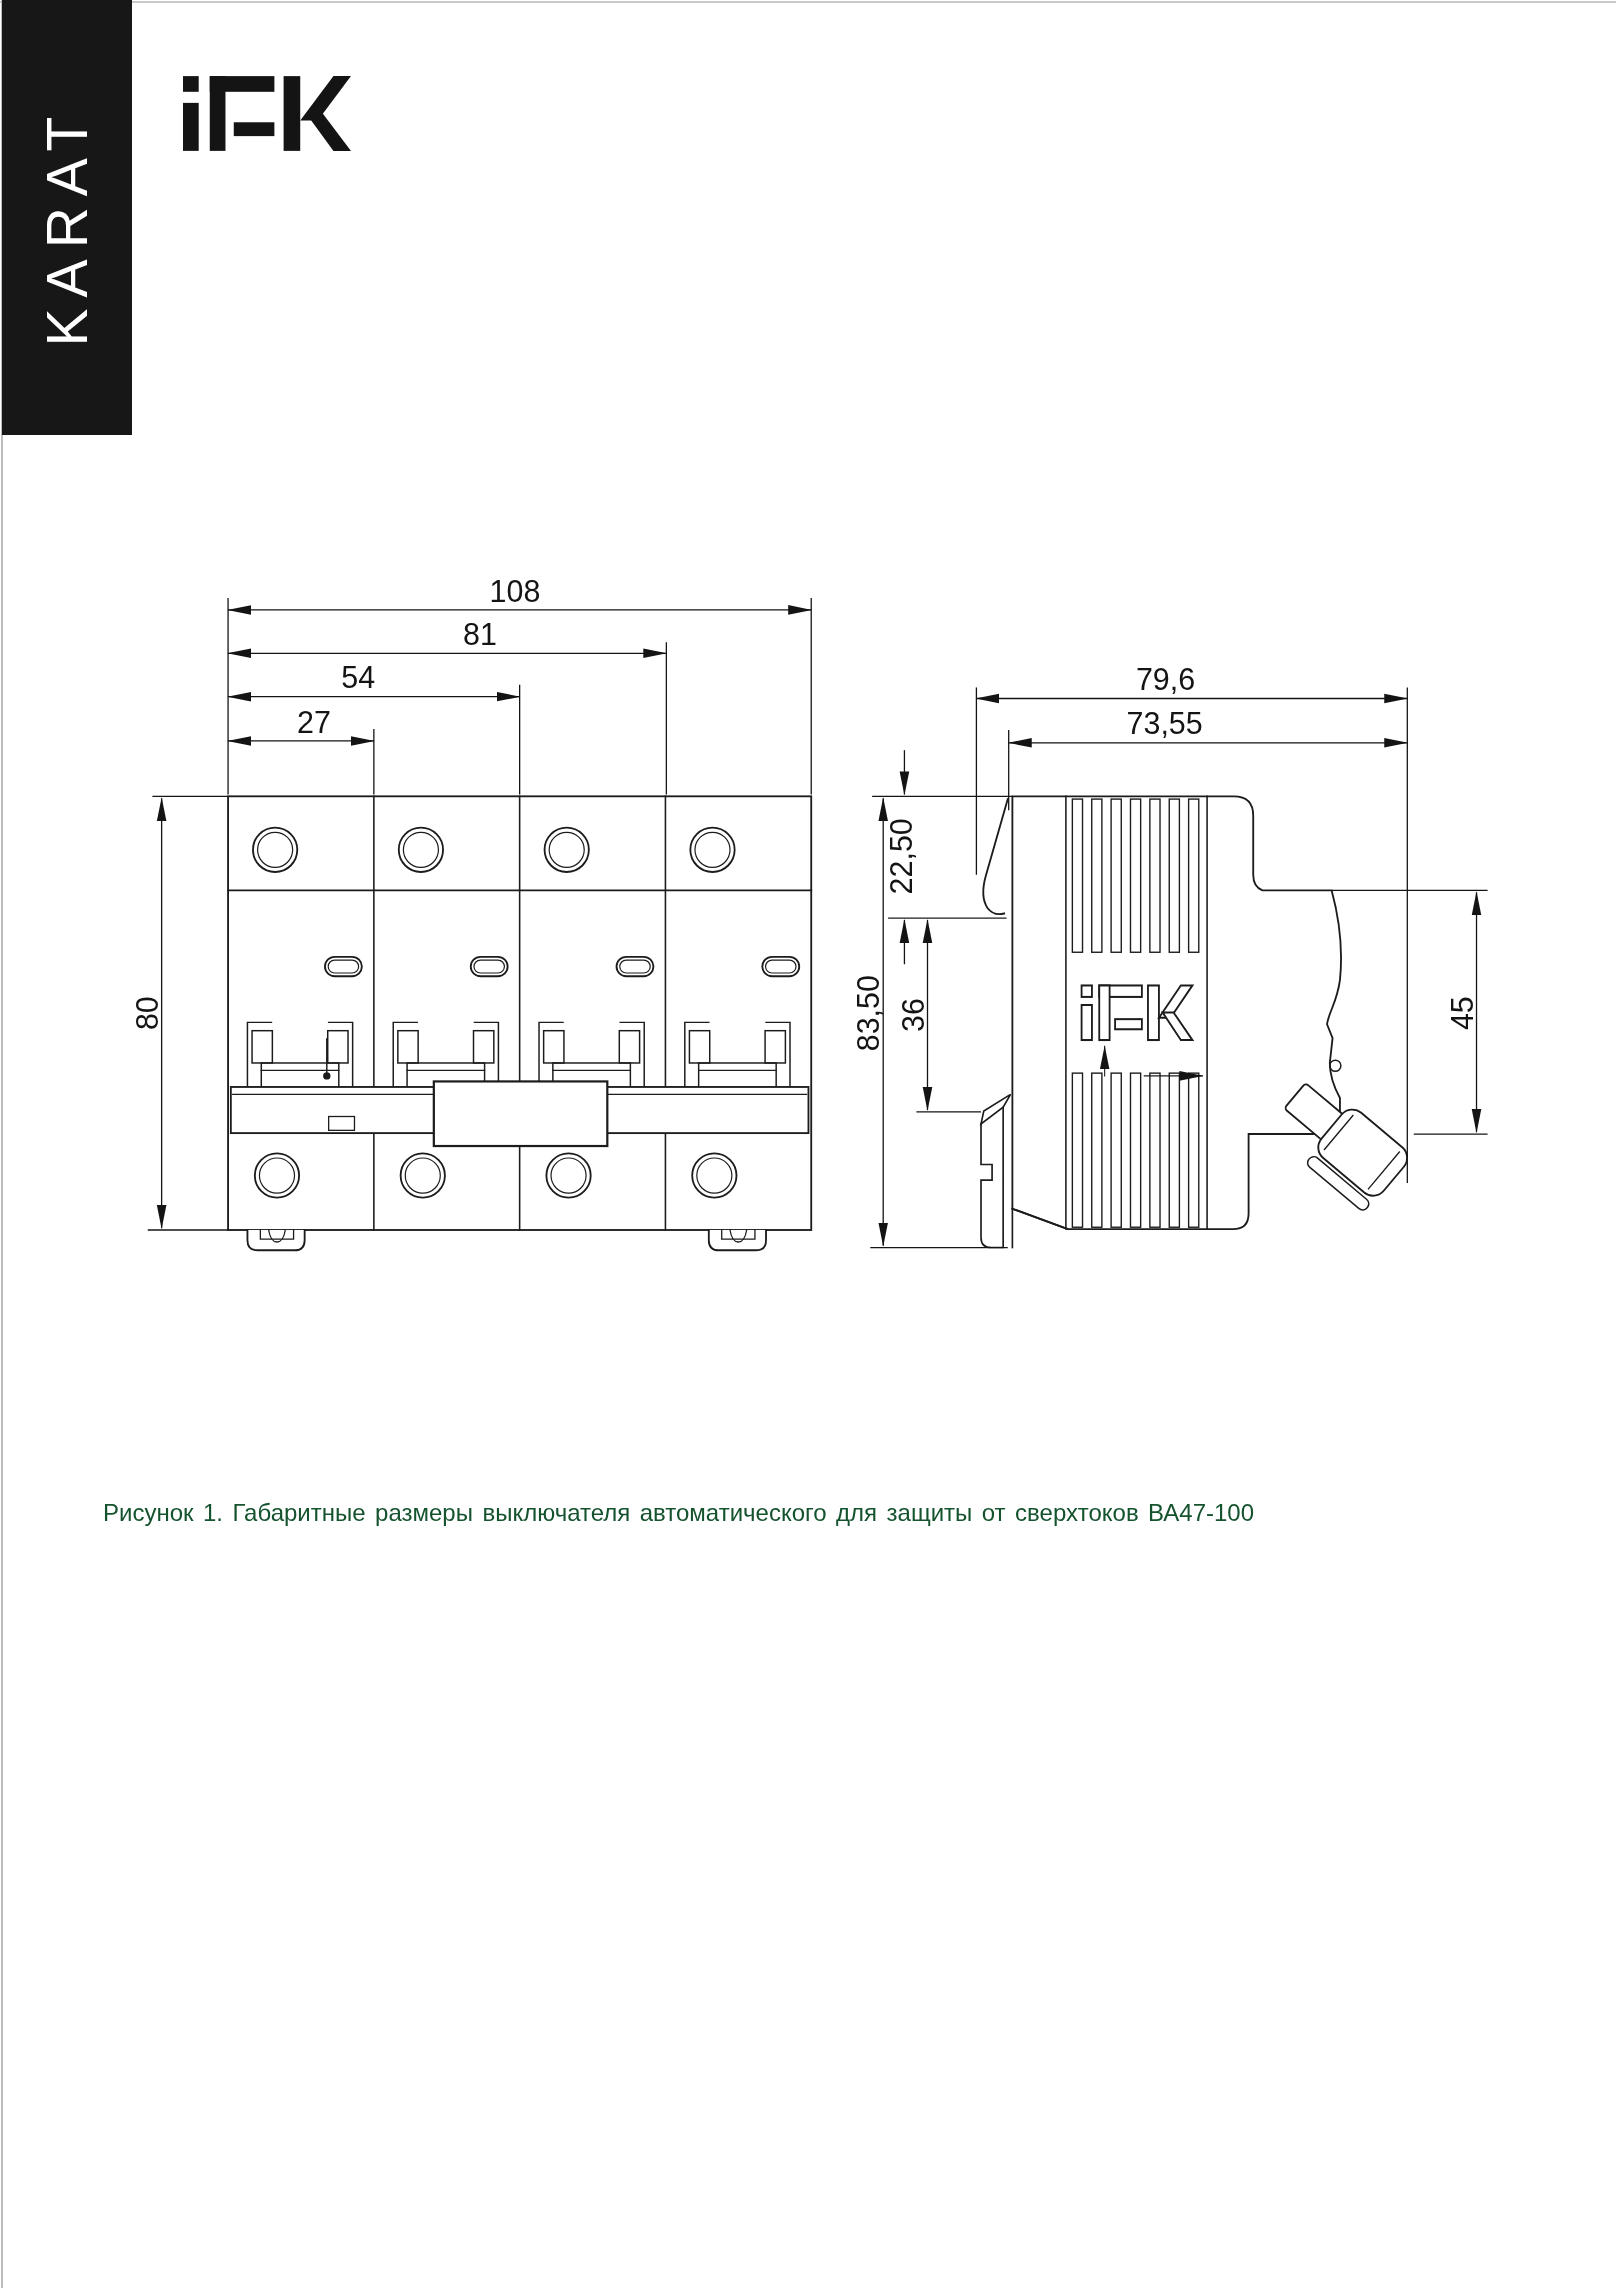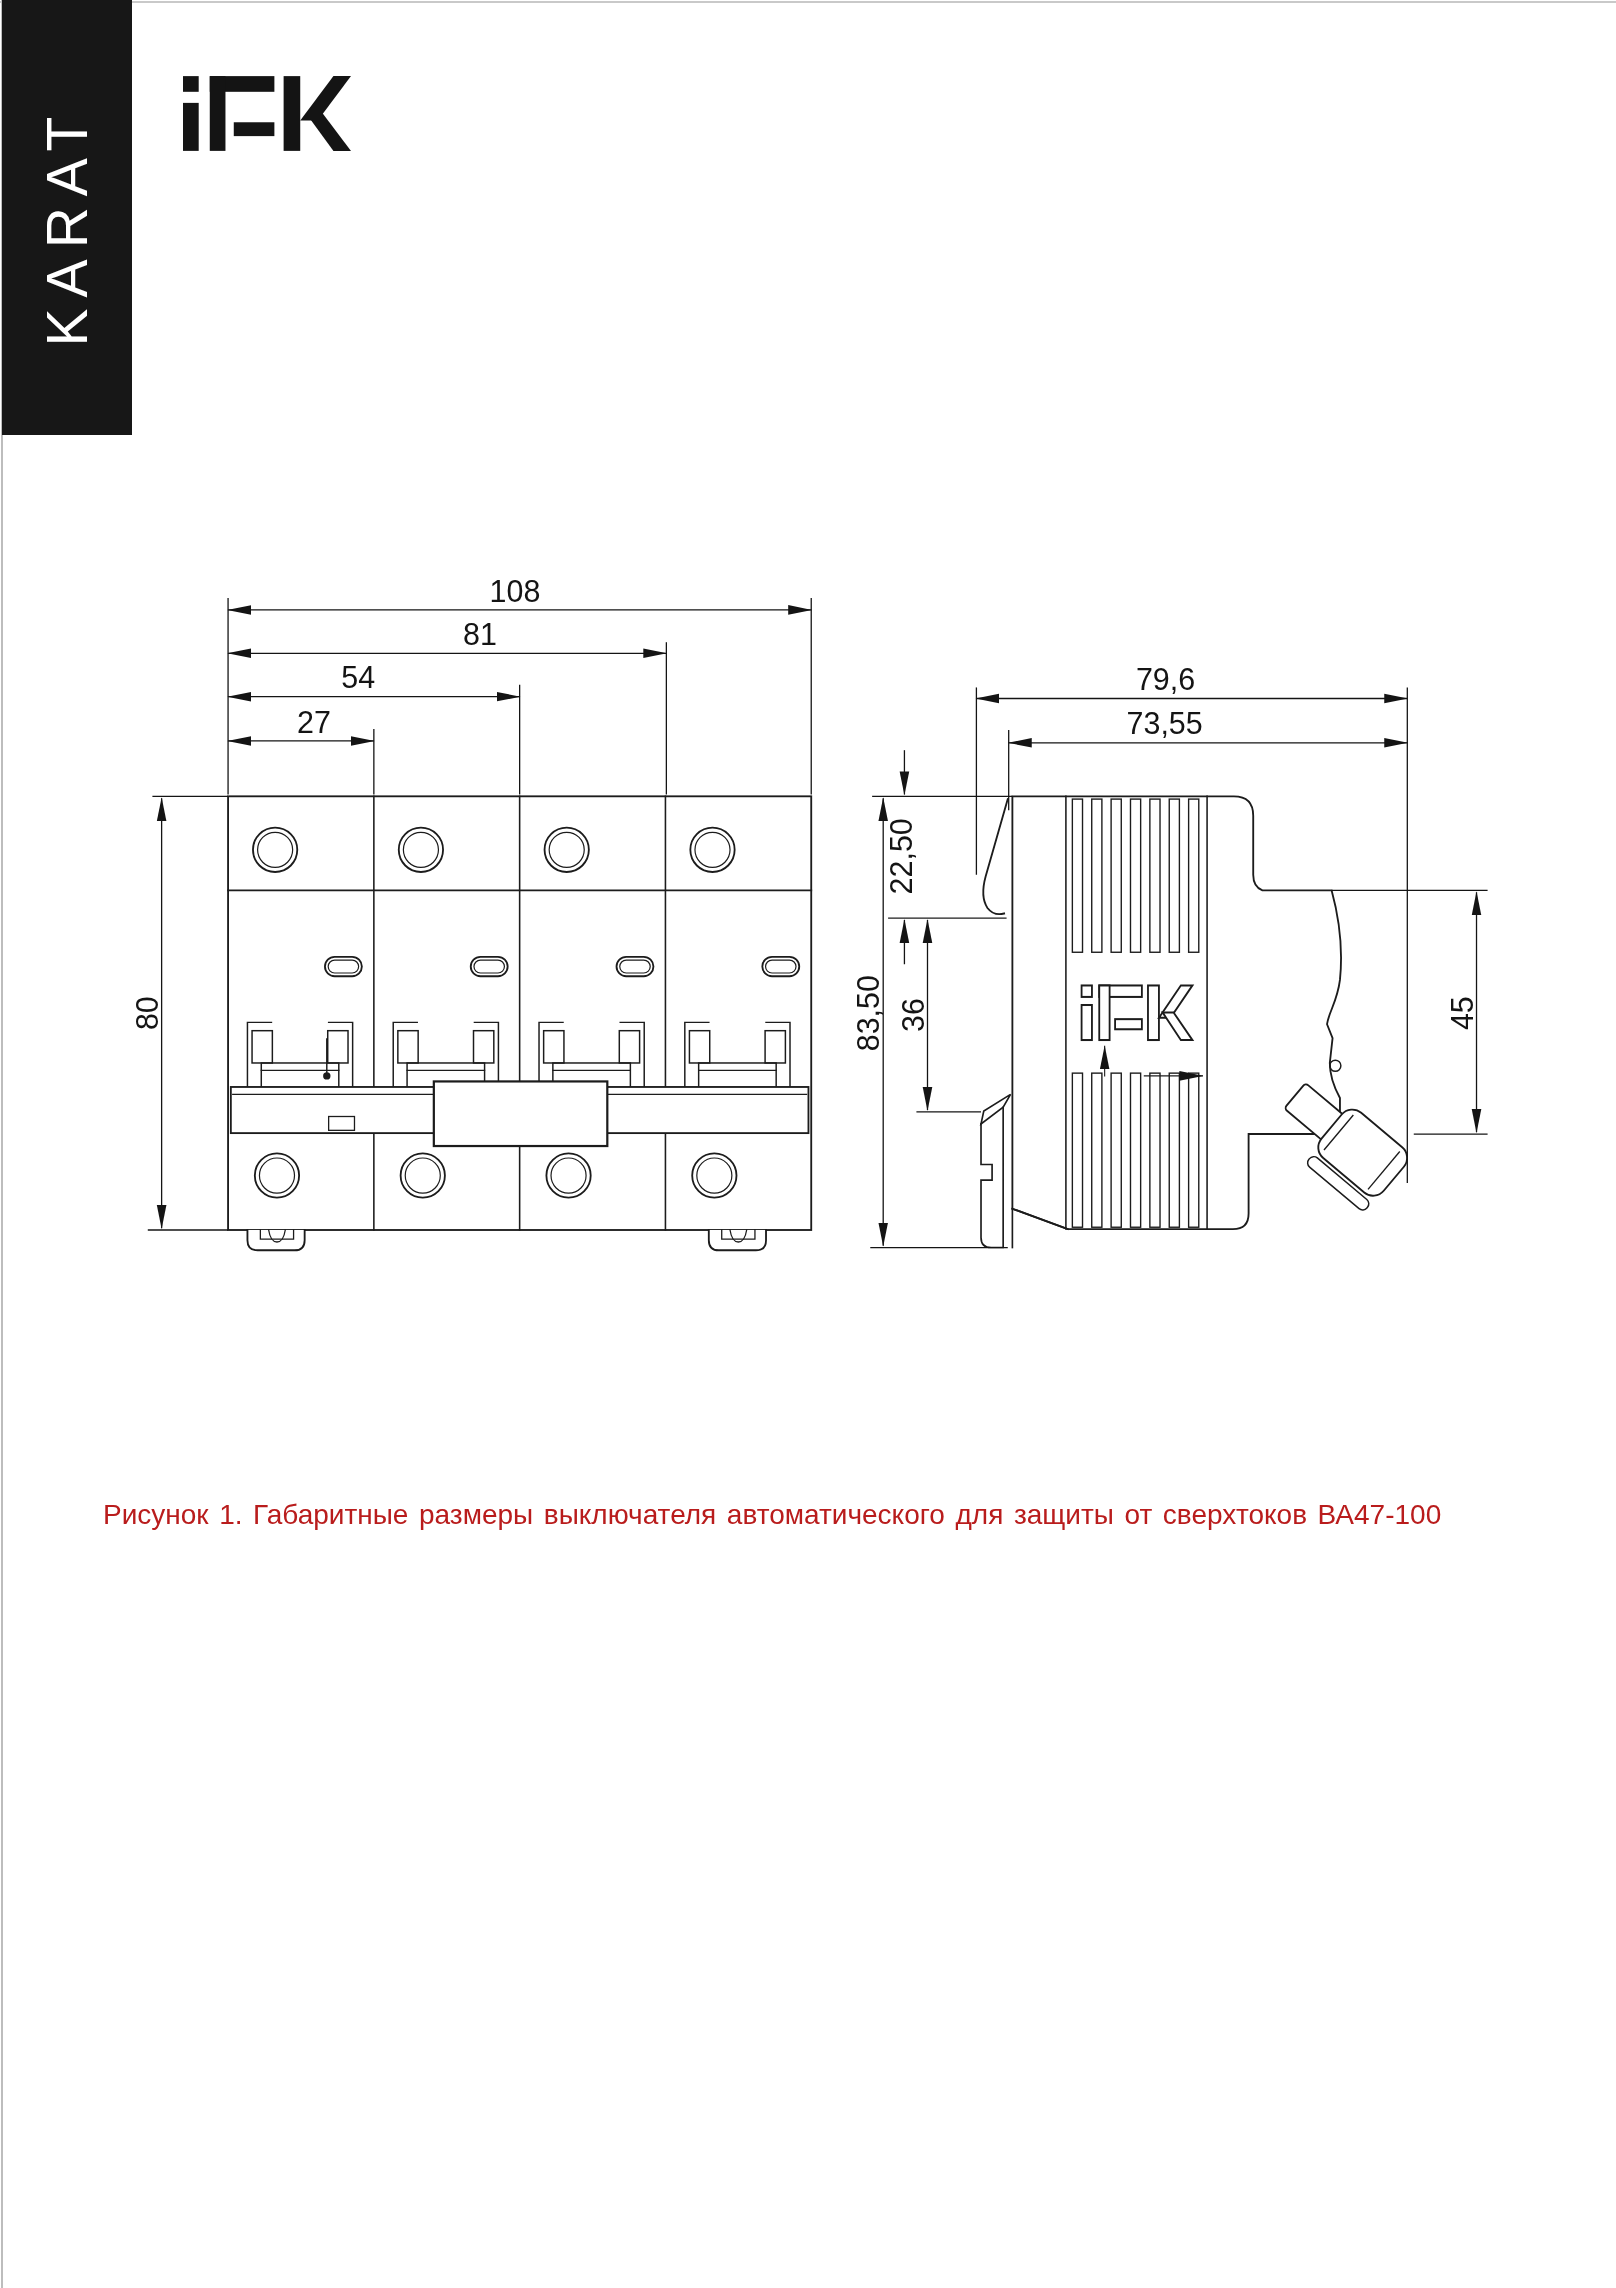--- a/index.html
+++ b/index.html
@@ -19,21 +19,21 @@
   .banner span{
     position:absolute;left:50%;top:52%;
     transform:translate(-50%,-50%) rotate(-90deg);
     color:#ffffff;font-size:57px;letter-spacing:11px;
     white-space:nowrap;font-weight:400;
   }
   .logo{position:absolute;left:183px;top:76px;width:168px;height:75px;}
   svg{position:absolute;left:0;top:0;}
   .caption{
     position:absolute;left:103px;top:1499px;width:1384px;
-    font-size:28px;color:#b91c1c;word-spacing:2.8px;white-space:nowrap;
+    font-size:24px;color:#14532d;word-spacing:2.8px;white-space:nowrap;
   }
   text.dim{
     font-family:"Liberation Sans", sans-serif;
     font-size:33px;fill:#141414;
   }
 </style>
 </head>
 <body>
 
 <div id="page">

